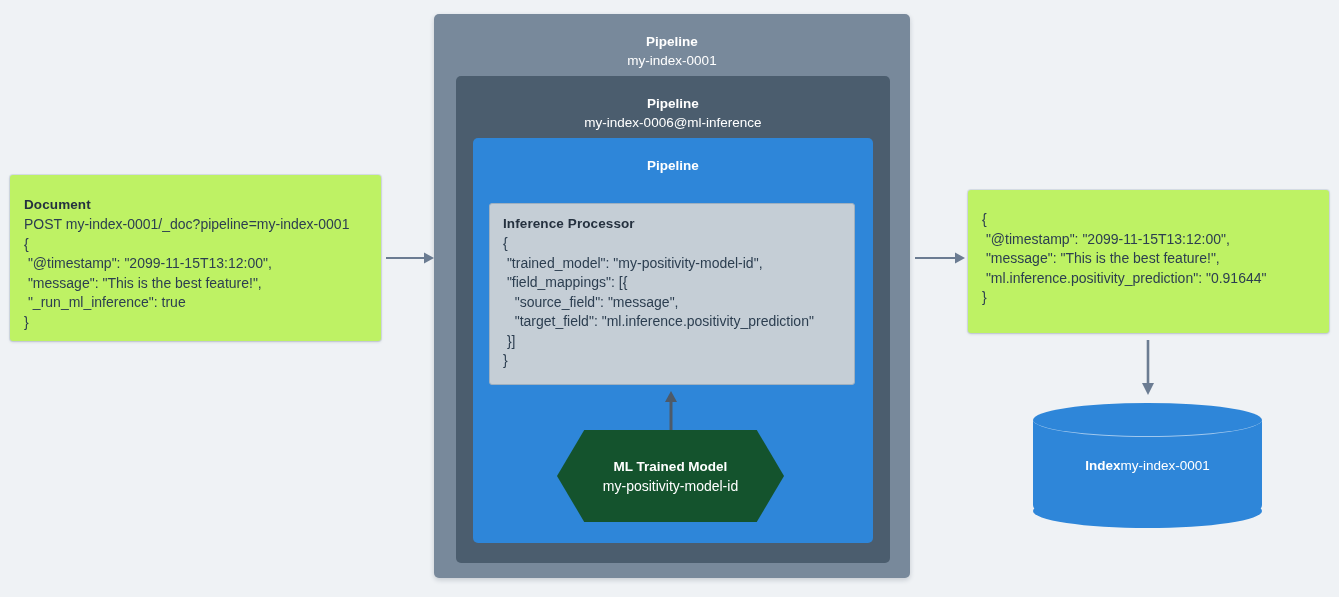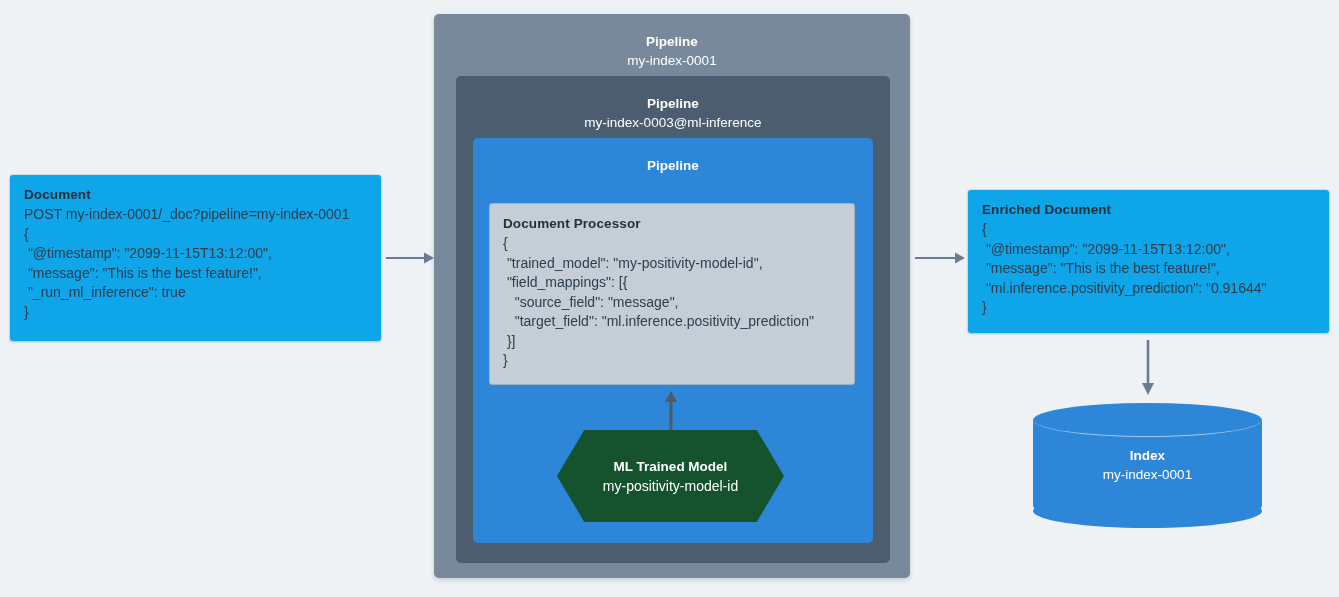--- a/index.html
+++ b/index.html
@@ -17,25 +17,25 @@
   }
   #stage {
     position: relative;
     width: 1339px;
     height: 597px;
   }
 
   
   .doc-card {
     position: absolute;
-    background: #0ea5e9;
+    background: #bef264;
     border-radius: 3px;
     box-shadow: 0 1px 3px rgba(30,45,65,0.18), 0 0 0 1px rgba(200,210,220,0.55);
     box-sizing: border-box;
-    padding: 10px 16px 14px 14px;
+    padding: 20px 16px 14px 14px;
   }
   .doc-title {
     font-weight: bold;
     font-size: 13.5px;
     letter-spacing: 0.1px;
     line-height: 20px;
     color: #25313f;
   }
   .code-line {
     font-size: 14px;
@@ -143,21 +143,21 @@
     border-bottom: 1px solid rgba(255,255,255,0.55);
     box-sizing: border-box;
   }
   .cyl-text {
     position: absolute;
     left: 0;
     top: 0;
     width: 100%;
     height: 100%;
     display: flex;
-    flex-direction: column;
+    flex-direction: row;
     align-items: center;
     justify-content: center;
     color: #ffffff;
     text-align: center;
     z-index: 3;
   }
   .cyl-text .cy-label {
     font-weight: bold;
     font-size: 13.5px;
     line-height: 19px;
@@ -195,32 +195,32 @@
   <div class="panel panel-outer" style="left:434px; top:14px; width:476px; height:564px;">
     <div class="panel-head">
       <span class="ph-label">Pipeline</span>
       <span class="ph-name">my-index-0001</span>
     </div>
   </div>
 
   <div class="panel panel-mid" style="left:456px; top:76px; width:434px; height:487px;">
     <div class="panel-head">
       <span class="ph-label">Pipeline</span>
-      <span class="ph-name">my-index-0003@ml-inference</span>
+      <span class="ph-name">my-index-0006@ml-inference</span>
     </div>
   </div>
 
   <div class="panel panel-inner" style="left:473px; top:138px; width:400px; height:405px;">
     <div class="panel-head">
       <span class="ph-label">Pipeline</span>
     </div>
   </div>
 
   <div class="processor" style="left:489px; top:203px; width:366px; height:182px;">
-    <div class="doc-title">Document Processor</div>
+    <div class="doc-title">Inference Processor</div>
     <div class="code-line">{</div>
     <div class="code-line"> "trained_model": "my-positivity-model-id",</div>
     <div class="code-line"> "field_mappings": [{</div>
     <div class="code-line">   "source_field": "message",</div>
     <div class="code-line">   "target_field": "ml.inference.positivity_prediction"</div>
     <div class="code-line"> }]</div>
     <div class="code-line">}</div>
   </div>
 
   <svg class="arrow-svg" style="left:663px; top:390px;" width="16" height="48" viewBox="0 0 16 48">
@@ -232,21 +232,20 @@
     <span class="hx-label">ML Trained Model</span>
     <span class="hx-name">my-positivity-model-id</span>
   </div>
 
   <svg class="arrow-svg" style="left:915px; top:250px;" width="50" height="16" viewBox="0 0 50 16">
     <line x1="0" y1="8" x2="40" y2="8" stroke="#6b7c92" stroke-width="2.2"></line>
     <polygon points="40,2.5 50,8 40,13.5" fill="#6b7c92"></polygon>
   </svg>
 
   <div class="doc-card" style="left:968px; top:190px; width:361px; height:143px;">
-    <div class="doc-title">Enriched Document</div>
     <div class="code-line">{</div>
     <div class="code-line"> "@timestamp": "2099-11-15T13:12:00",</div>
     <div class="code-line"> "message": "This is the best feature!",</div>
     <div class="code-line"> "ml.inference.positivity_prediction": "0.91644"</div>
     <div class="code-line">}</div>
   </div>
 
   <svg class="arrow-svg" style="left:1140px; top:340px;" width="16" height="55" viewBox="0 0 16 55">
     <line x1="8" y1="0" x2="8" y2="44" stroke="#6b7c92" stroke-width="2.6"></line>
     <polygon points="2,43 14,43 8,55" fill="#6b7c92"></polygon>

